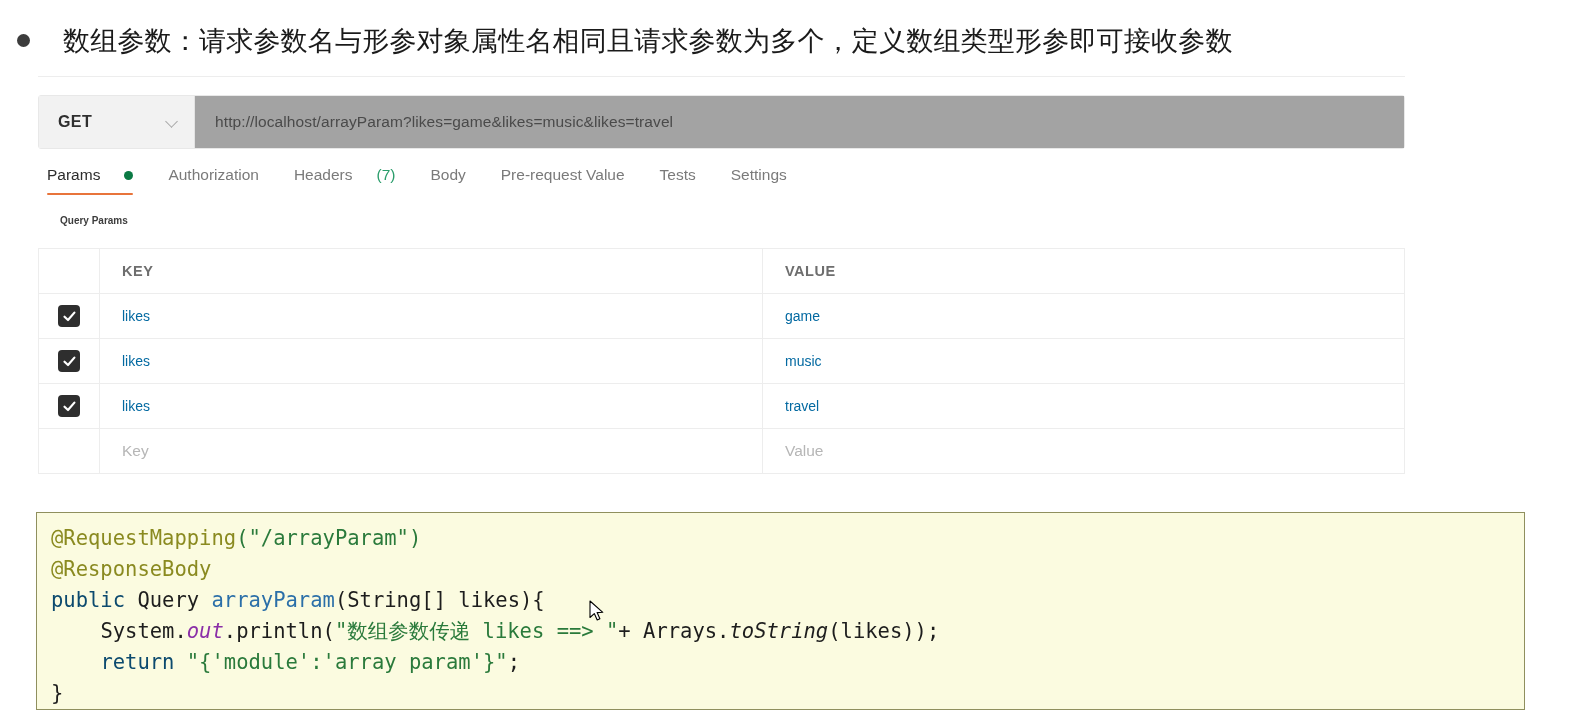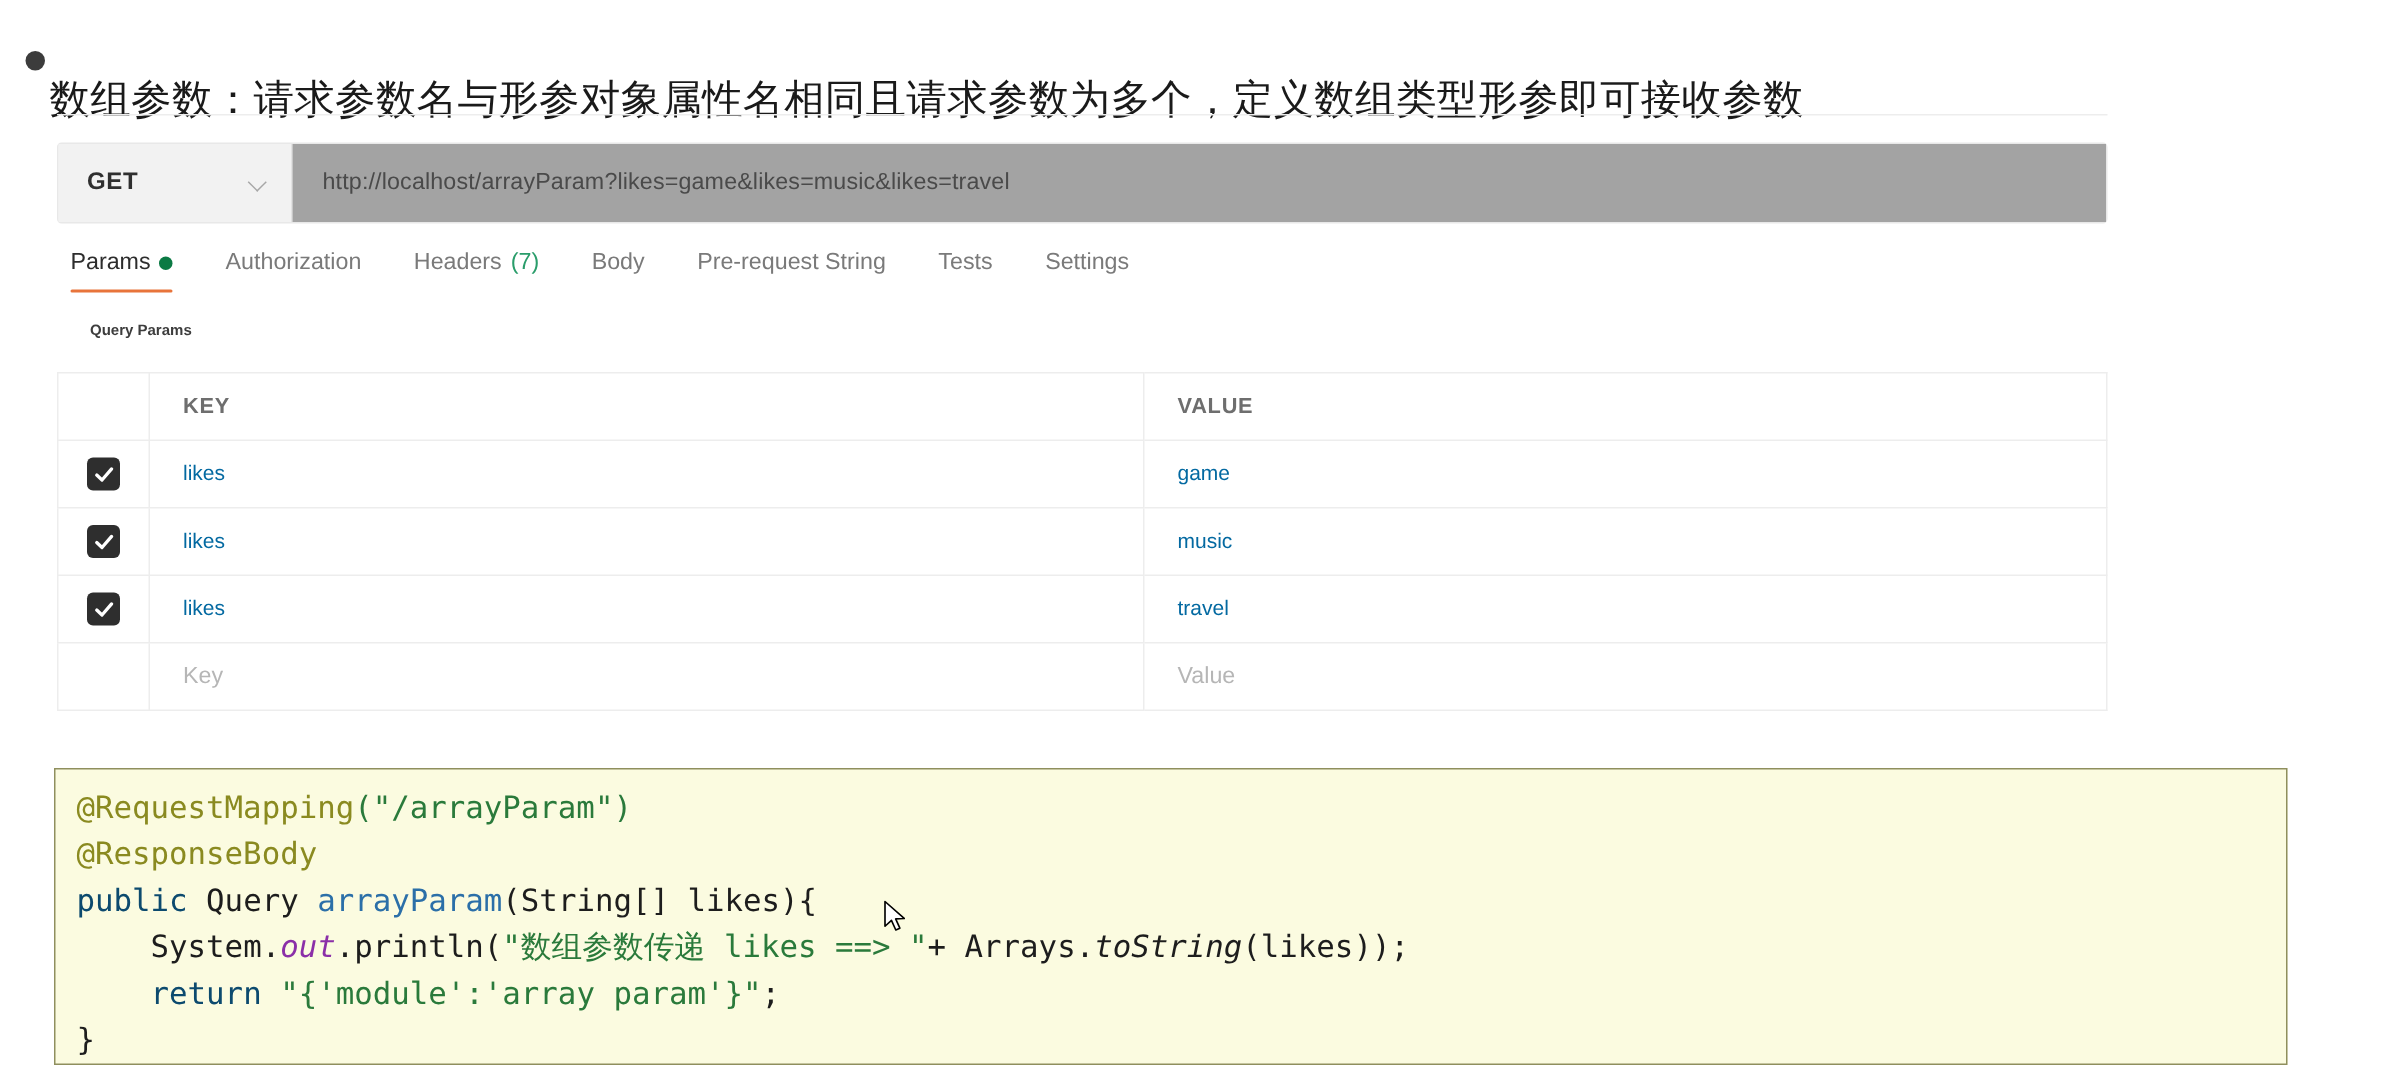--- a/index.html
+++ b/index.html
@@ -9,21 +9,21 @@
     width: 1587px; height: 726px;
     overflow: hidden;
     font-family: "Liberation Sans", sans-serif;
     -webkit-font-smoothing: antialiased;
   }
   #page { position: relative; width: 1587px; height: 726px; background: #fff; }
 
   
   .heading-row {
     position: absolute; left: 0; top: 22px; width: 1560px;
-    display: flex; align-items: flex-start; flex-direction: column;
+    display: flex; align-items: flex-start;
   }
   .bullet {
     width: 13px; height: 13px; border-radius: 50%;
     background: #3c3c3c; margin-left: 17px; margin-top: 12px; flex: 0 0 auto;
   }
   .heading-text {
     margin-left: 33px;
     font-size: 27px;
     line-height: 38px;
     color: #1a1a1a;
@@ -70,21 +70,21 @@
   .url-text { font-size: 15.5px; color: #4a4a4a; letter-spacing: .1px; }
 
   
   .tabs {
     position: absolute; left: 47px; top: 166px;
     display: flex; align-items: flex-end; gap: 0;
   }
   .tab {
     font-size: 15.5px; color: #7a7a7a; padding: 0 17px 11px 0;
     margin-right: 18px; position: relative; white-space: nowrap;
-    display: flex; align-items: center; gap: 6px;
+    display: flex; align-items: center; gap: 24px;
   }
   .tab:first-child { padding-left: 0; }
   .tab.active { color: #2d2d2d; }
   .tab.active:after {
     content: ""; position: absolute; left: 0; right: 17px; bottom: 0;
     height: 2.5px; background: #e8743b; border-radius: 2px;
   }
   .tab-dot {
     width: 9px; height: 9px; border-radius: 50%; background: #0b7a44;
     display: inline-block;
@@ -180,21 +180,21 @@
       <span>Authorization</span>
     </div>
     <div class="tab">
       <span>Headers</span>
       <span class="tab-count">(7)</span>
     </div>
     <div class="tab">
       <span>Body</span>
     </div>
     <div class="tab">
-      <span>Pre-request String</span>
+      <span>Pre-request Value</span>
     </div>
     <div class="tab">
       <span>Tests</span>
     </div>
     <div class="tab">
       <span>Settings</span>
     </div>
   </div>
 
   <div class="qp-title">Query Params</div>

